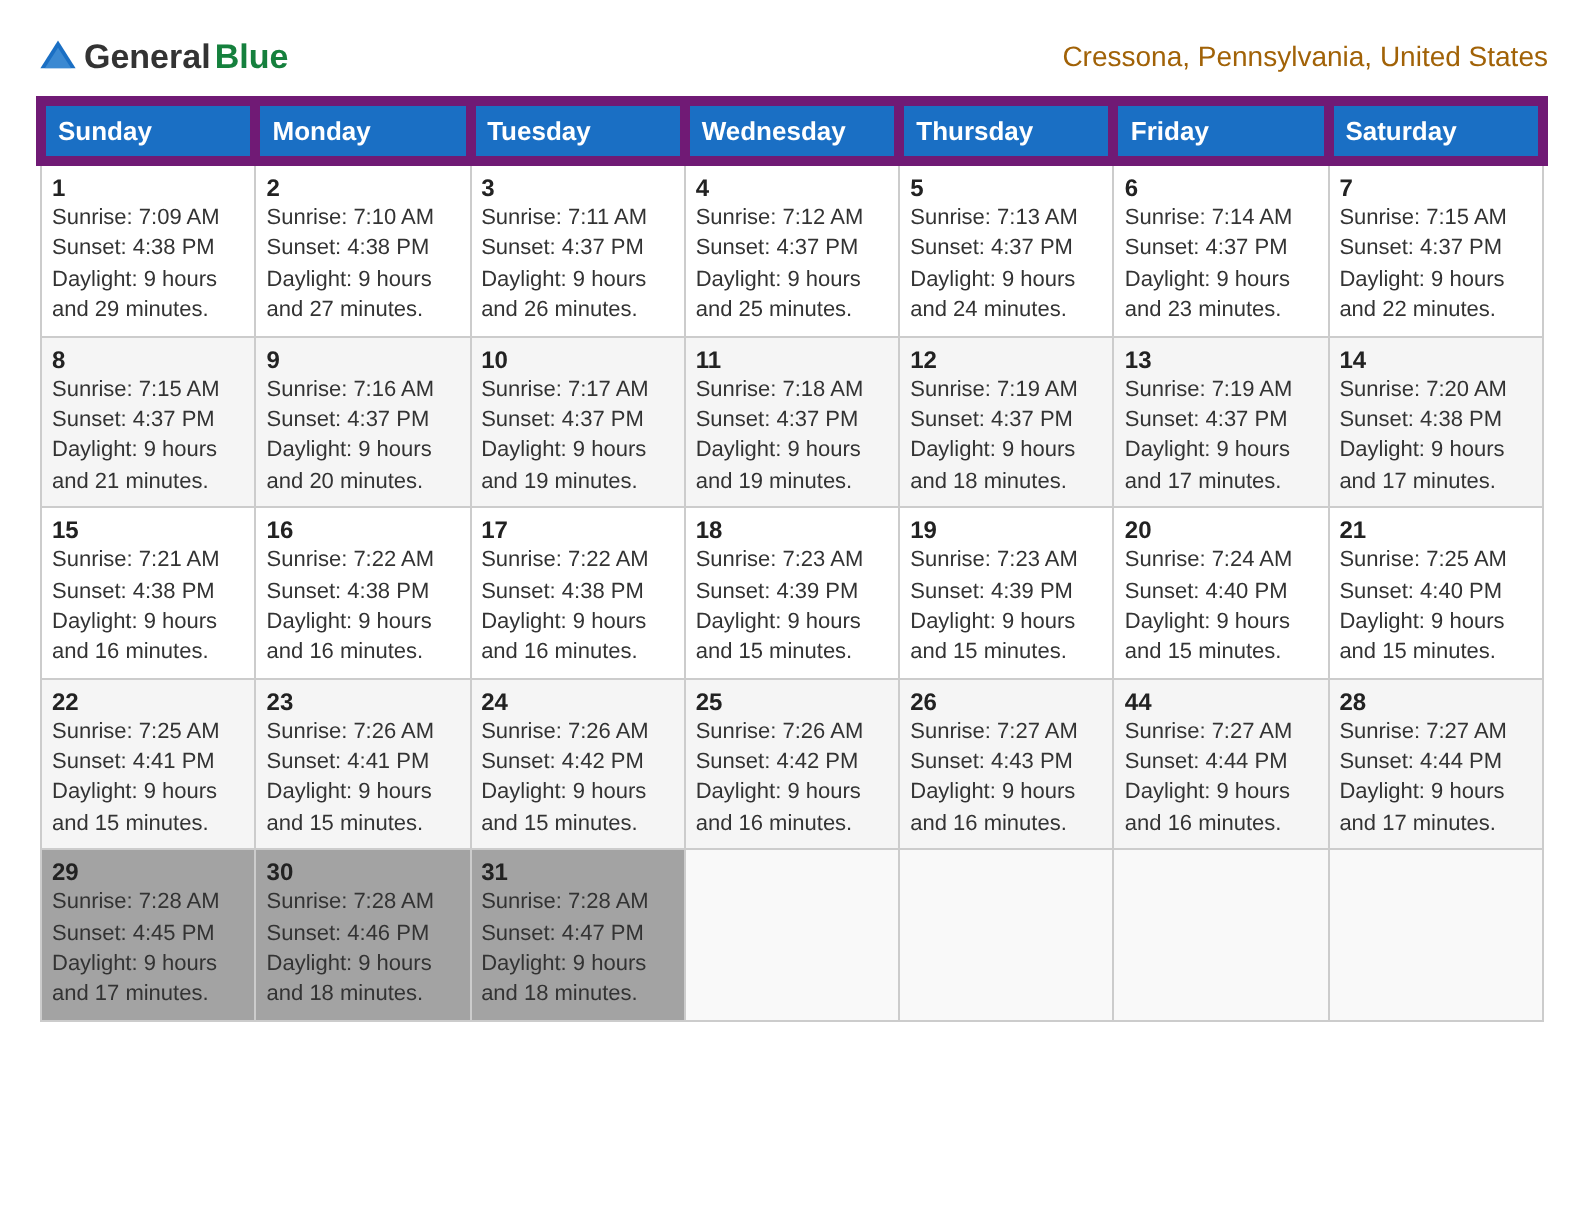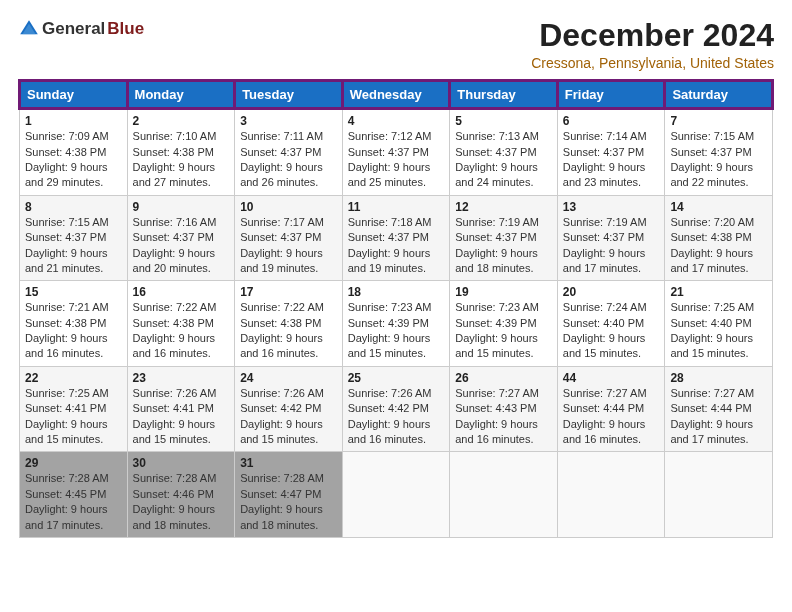--- a/index.html
+++ b/index.html
@@ -57,21 +57,21 @@
       width: 100%;
       table-layout: fixed;
     }
     .calendar th {
       background: #1a6fc4;
       color: #fff;
       text-align: left;
       padding: 5px 6px;
       font-size: 13px;
       font-weight: bold;
-      border: 3px solid #701a75;
+      border: 5px solid #701a75;
     }
     .calendar td {
       border: 1px solid #ccc;
       vertical-align: top;
       padding: 4px 5px;
       font-size: 9.5px;
       color: #333;
       background: #fff;
     }
     .calendar tr:nth-child(even) td {
@@ -101,25 +101,24 @@
 
 <div class="page">
   <div class="header">
     <div class="logo-area">
       <div class="logo">
         <svg class="logo-icon" viewBox="0 0 30 30">
           <polygon points="15,3 27,22 3,22" fill="#1a6fc4"></polygon>
           <polygon points="15,8 24,22 6,22" fill="#5ba3e0" opacity="0.5"></polygon>
         </svg>
         <span style="font-size:17px;font-weight:bold;color:#333;">General</span>
-        <span style="font-size:17px;font-weight:bold;color:#7f1d1d;">Blue</span>
+        <span style="font-size:17px;font-weight:bold;color:#15803d;">Blue</span>
       </div>
     </div>
     <div class="title-area">
-      <div class="month-title">December 2024</div>
       <div class="location-title">Cressona, Pennsylvania, United States</div>
     </div>
   </div>
 
   <table class="calendar">
     <thead>
       <tr>
       <th>Sunday</th>
           <th>Monday</th>
           <th>Tuesday</th>

